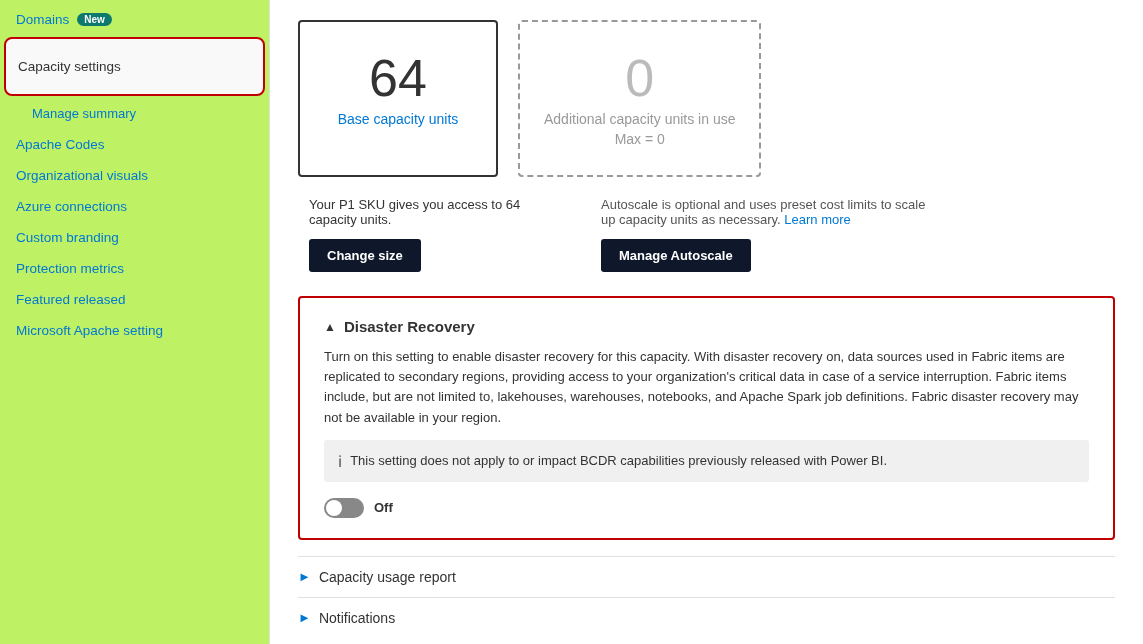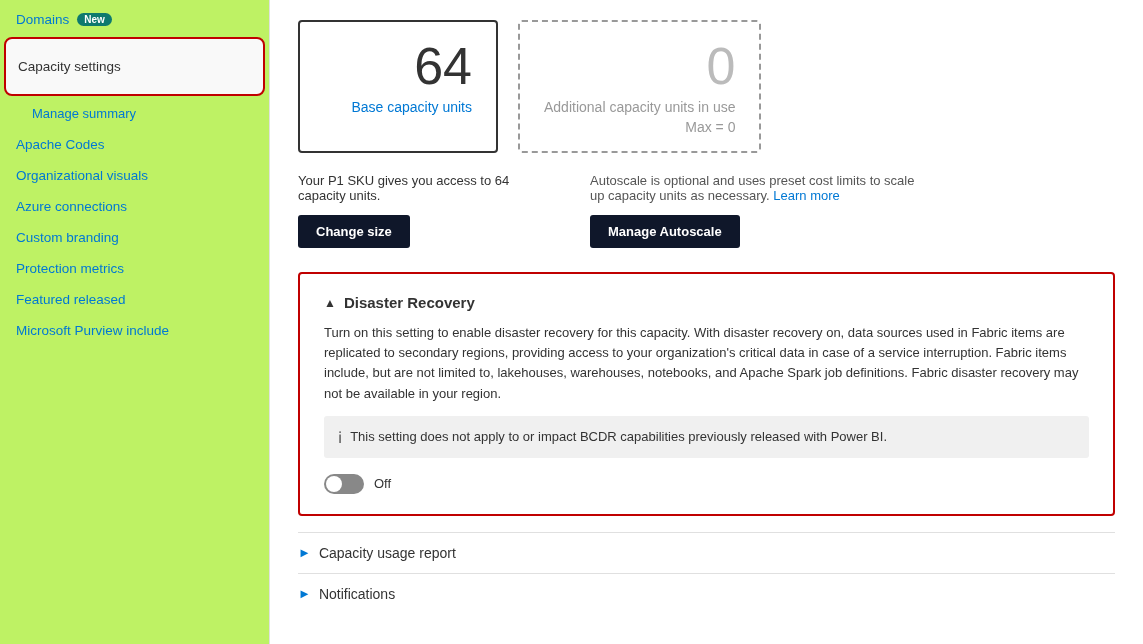--- a/index.html
+++ b/index.html
@@ -61,22 +61,22 @@
 
     
     .cards-row {
       display: flex;
       gap: 20px;
       margin-bottom: 20px;
     }
     .capacity-card {
       border: 2px solid #333;
       border-radius: 4px;
-      padding: 16px 24px;
-      text-align: right;
+      padding: 28px 24px;
+      text-align: center;
       min-width: 200px;
     }
     .capacity-card.dashed {
       border: 2px dashed #999;
       color: #999;
     }
     .capacity-card .big-number {
       font-size: 52px;
       font-weight: 300;
       line-height: 1.1;
@@ -90,21 +90,21 @@
     }
     .capacity-card.dashed .card-label { color: #999; }
 
     
     .info-buttons-row {
       display: flex;
       gap: 32px;
       align-items: flex-start;
       margin-bottom: 24px;
     }
-    .info-block { max-width: 260px; }
+    .info-block { max-width: 260px; margin-left: 11px; }
     .info-block p { font-size: 13px; color: #333; margin-bottom: 12px; }
     .autoscale-block { max-width: 340px; }
     .autoscale-block p { font-size: 13px; color: #555; margin-bottom: 12px; }
     .autoscale-block a { color: #0078d4; text-decoration: none; }
 
     .btn-teal {
       background: #0f172a;
       color: #fff;
       border: none;
       border-radius: 3px;
@@ -159,20 +159,21 @@
       color: #555;
       font-size: 16px;
       flex-shrink: 0;
     }
 
     
     .toggle-row {
       display: flex;
       align-items: center;
       gap: 10px;
+      font-weight: bold;
     }
     .toggle-switch {
       width: 40px;
       height: 20px;
       background: #888;
       border-radius: 10px;
       position: relative;
       cursor: pointer;
     }
     .toggle-switch .knob {
@@ -239,21 +240,21 @@
   <div class="sidebar-item">
     <span>Custom branding</span>
   </div>
   <div class="sidebar-item">
     <span>Protection metrics</span>
   </div>
   <div class="sidebar-item">
     <span>Featured released</span>
   </div>
   <div class="sidebar-item">
-    <span>Microsoft Purview include</span>
+    <span>Microsoft Apache setting</span>
   </div>
 </div>
 
 <div class="main">
 
   <div class="cards-row">
     <div class="capacity-card">
       <div class="big-number">64</div>
       <div class="card-label">Base capacity units</div>
     </div>

